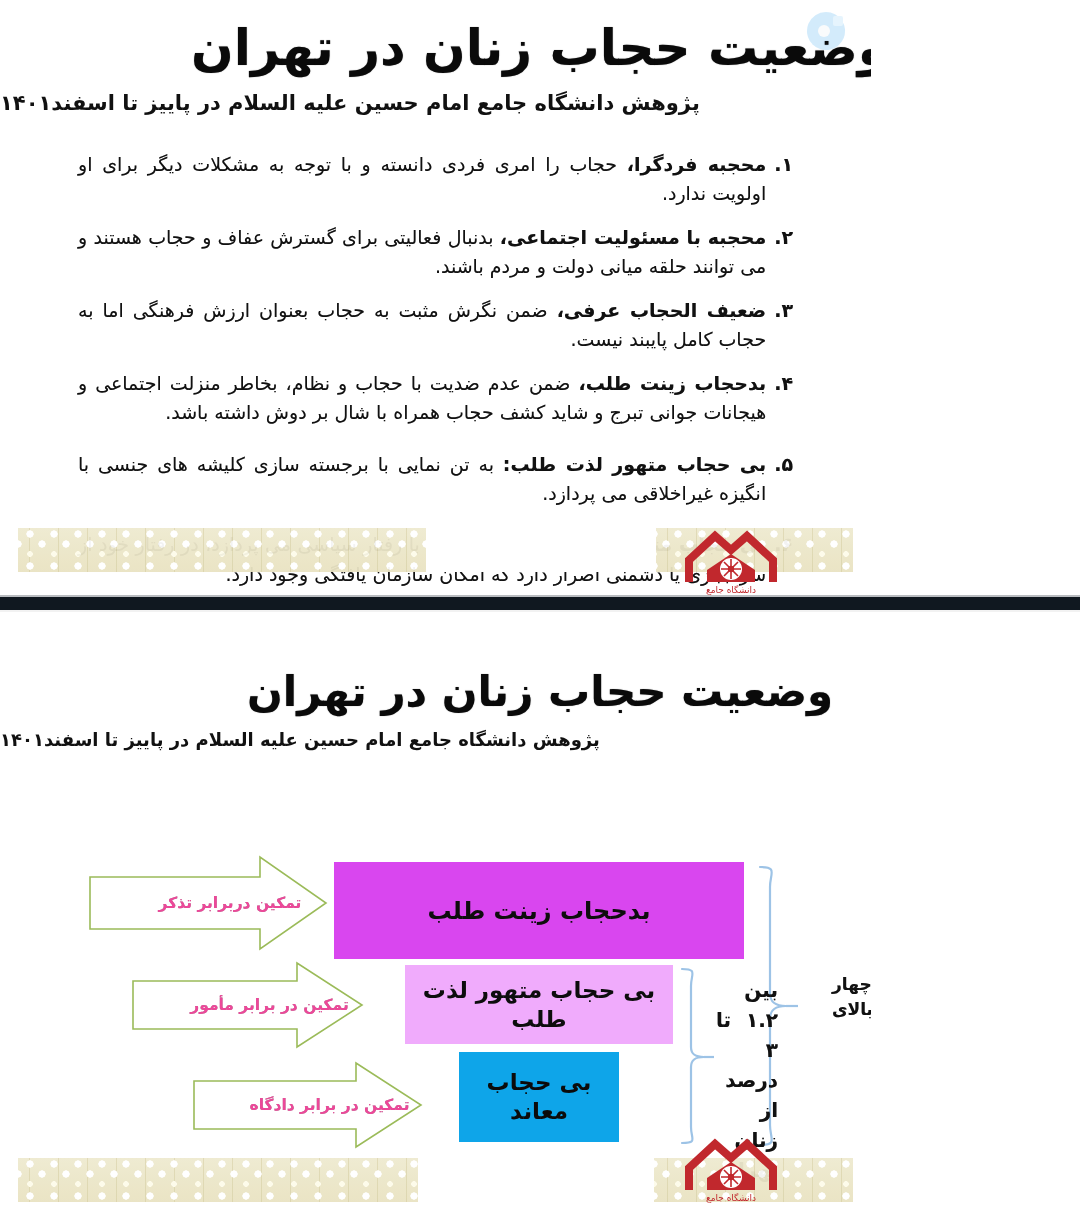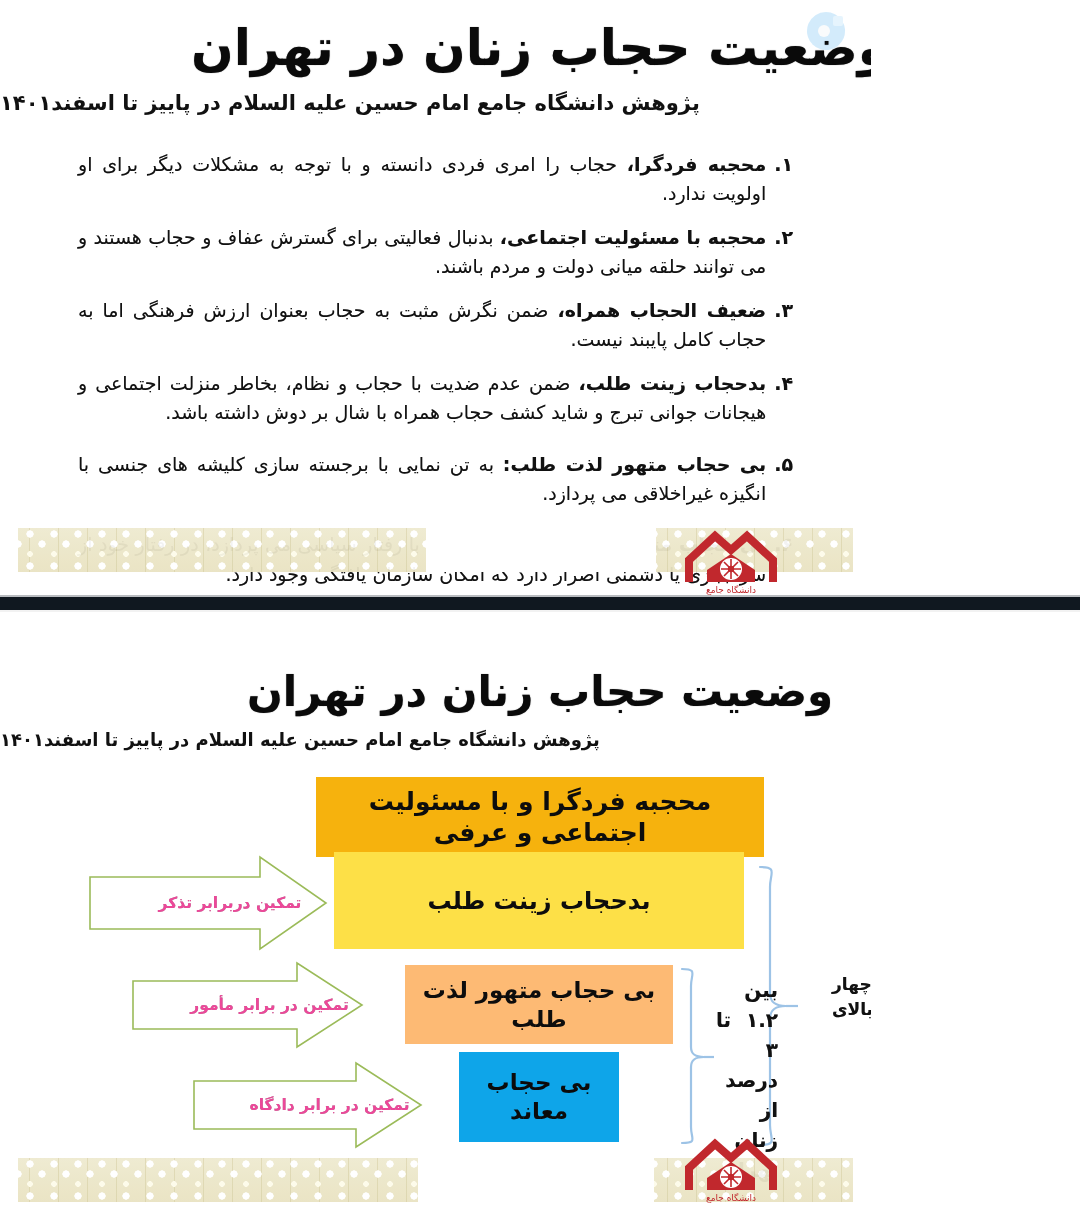--- a/index.html
+++ b/index.html
@@ -73,22 +73,22 @@
 
   
   .diagram{position:absolute;top:155px;left:0;width:1080px;height:450px;}
 
   .cbox{
     position:absolute;display:flex;align-items:center;justify-content:center;
     font-weight:bold;color:#0d0d0d;text-align:center;
     line-height:1.25;box-sizing:border-box;padding:4px 10px;
   }
   #box-orange{left:316px;top:10px;width:448px;height:80px;background:#f6b20d;font-size:25px;}
-  #box-green {left:334px;top:85px;width:410px;height:97px;background:#fde047;font-size:24px;}
-  #box-teal  {left:405px;top:198px;width:268px;height:79px;background:#fdba74;font-size:23px;}
+  #box-green {left:334px;top:95px;width:410px;height:97px;background:#d946ef;font-size:24px;}
+  #box-teal  {left:405px;top:198px;width:268px;height:79px;background:#f0abfc;font-size:23px;}
   #box-blue  {left:459px;top:285px;width:160px;height:90px;background:#0ea5e9;font-size:23px;color:#0b0b0b;}
 
   
   .arrow{position:absolute;}
   .arrow svg{display:block;}
   .arrow .alabel{
     position:absolute;top:0;left:0;width:100%;height:100%;
     display:flex;align-items:center;justify-content:center;
     font-size:15.5px;font-weight:bold;color:#ec4899;
     padding-left:44px;box-sizing:border-box;
@@ -140,21 +140,21 @@
         <span class="body"><b>محجبه فردگرا،</b><span> حجاب را امری فردی دانسته و با توجه به مشکلات دیگر برای او اولویت ندارد.</span></span>
       </div>
 
       <div class="li">
         <span class="num">۲.</span>
         <span class="body"><b>محجبه با مسئولیت اجتماعی،</b><span> بدنبال فعالیتی برای گسترش عفاف و حجاب هستند و می توانند حلقه میانی دولت و مردم باشند.</span></span>
       </div>
 
       <div class="li">
         <span class="num">۳.</span>
-        <span class="body"><b>ضعیف الحجاب همراه،</b><span> ضمن نگرش مثبت به حجاب بعنوان ارزش فرهنگی اما به حجاب کامل پایبند نیست.</span></span>
+        <span class="body"><b>ضعیف الحجاب عرفی،</b><span> ضمن نگرش مثبت به حجاب بعنوان ارزش فرهنگی اما به حجاب کامل پایبند نیست.</span></span>
       </div>
 
       <div class="li gap">
         <span class="num">۴.</span>
         <span class="body"><b>بدحجاب زینت طلب،</b><span> ضمن عدم ضدیت با حجاب و نظام، بخاطر منزلت اجتماعی و هیجانات جوانی تبرج و شاید کشف حجاب همراه با شال بر دوش داشته باشد.</span></span>
       </div>
 
       <div class="li gap">
         <span class="num">۵.</span>
         <span class="body"><b>بی حجاب متهور لذت طلب:</b><span> به تن نمایی با برجسته سازی کلیشه های جنسی با انگیزه غیراخلاقی می پردازد.</span></span>
@@ -215,21 +215,20 @@
         <div class="alabel">تمکین در برابر مأمور</div>
       </div>
 
       <div class="arrow" id="arrow-3">
         <svg viewBox="0 0 231 88" width="231" height="88">
           <path d="M2 20 H164 V2 L229 44 L164 86 V68 H2 Z" fill="#ffffff" stroke="#9bbb59" stroke-width="1.6"></path>
         </svg>
         <div class="alabel">تمکین در برابر دادگاه</div>
       </div>
 
-      <div class="cbox" id="box-orange">محجبه فردگرا و با مسئولیت اجتماعی و عرفی</div>
       <div class="cbox" id="box-green">بدحجاب زینت طلب</div>
       <div class="cbox" id="box-teal">بی حجاب متهور لذت طلب</div>
       <div class="cbox" id="box-blue">بی حجاب معاند</div>
 
       <div class="brace" id="brace-outer">
         <svg viewBox="0 0 42 282" width="42" height="282">
           <path d="M4 2 C22 2 14 8 14 22 L14 128 C14 138 20 141 30 141
                    C20 141 14 144 14 154 L14 260 C14 274 22 280 4 280" fill="none" stroke="#9dc3e6" stroke-width="2.2" stroke-linecap="round"></path>
           <path d="M30 141 H42" stroke="#9dc3e6" stroke-width="2.2"></path>
         </svg>

